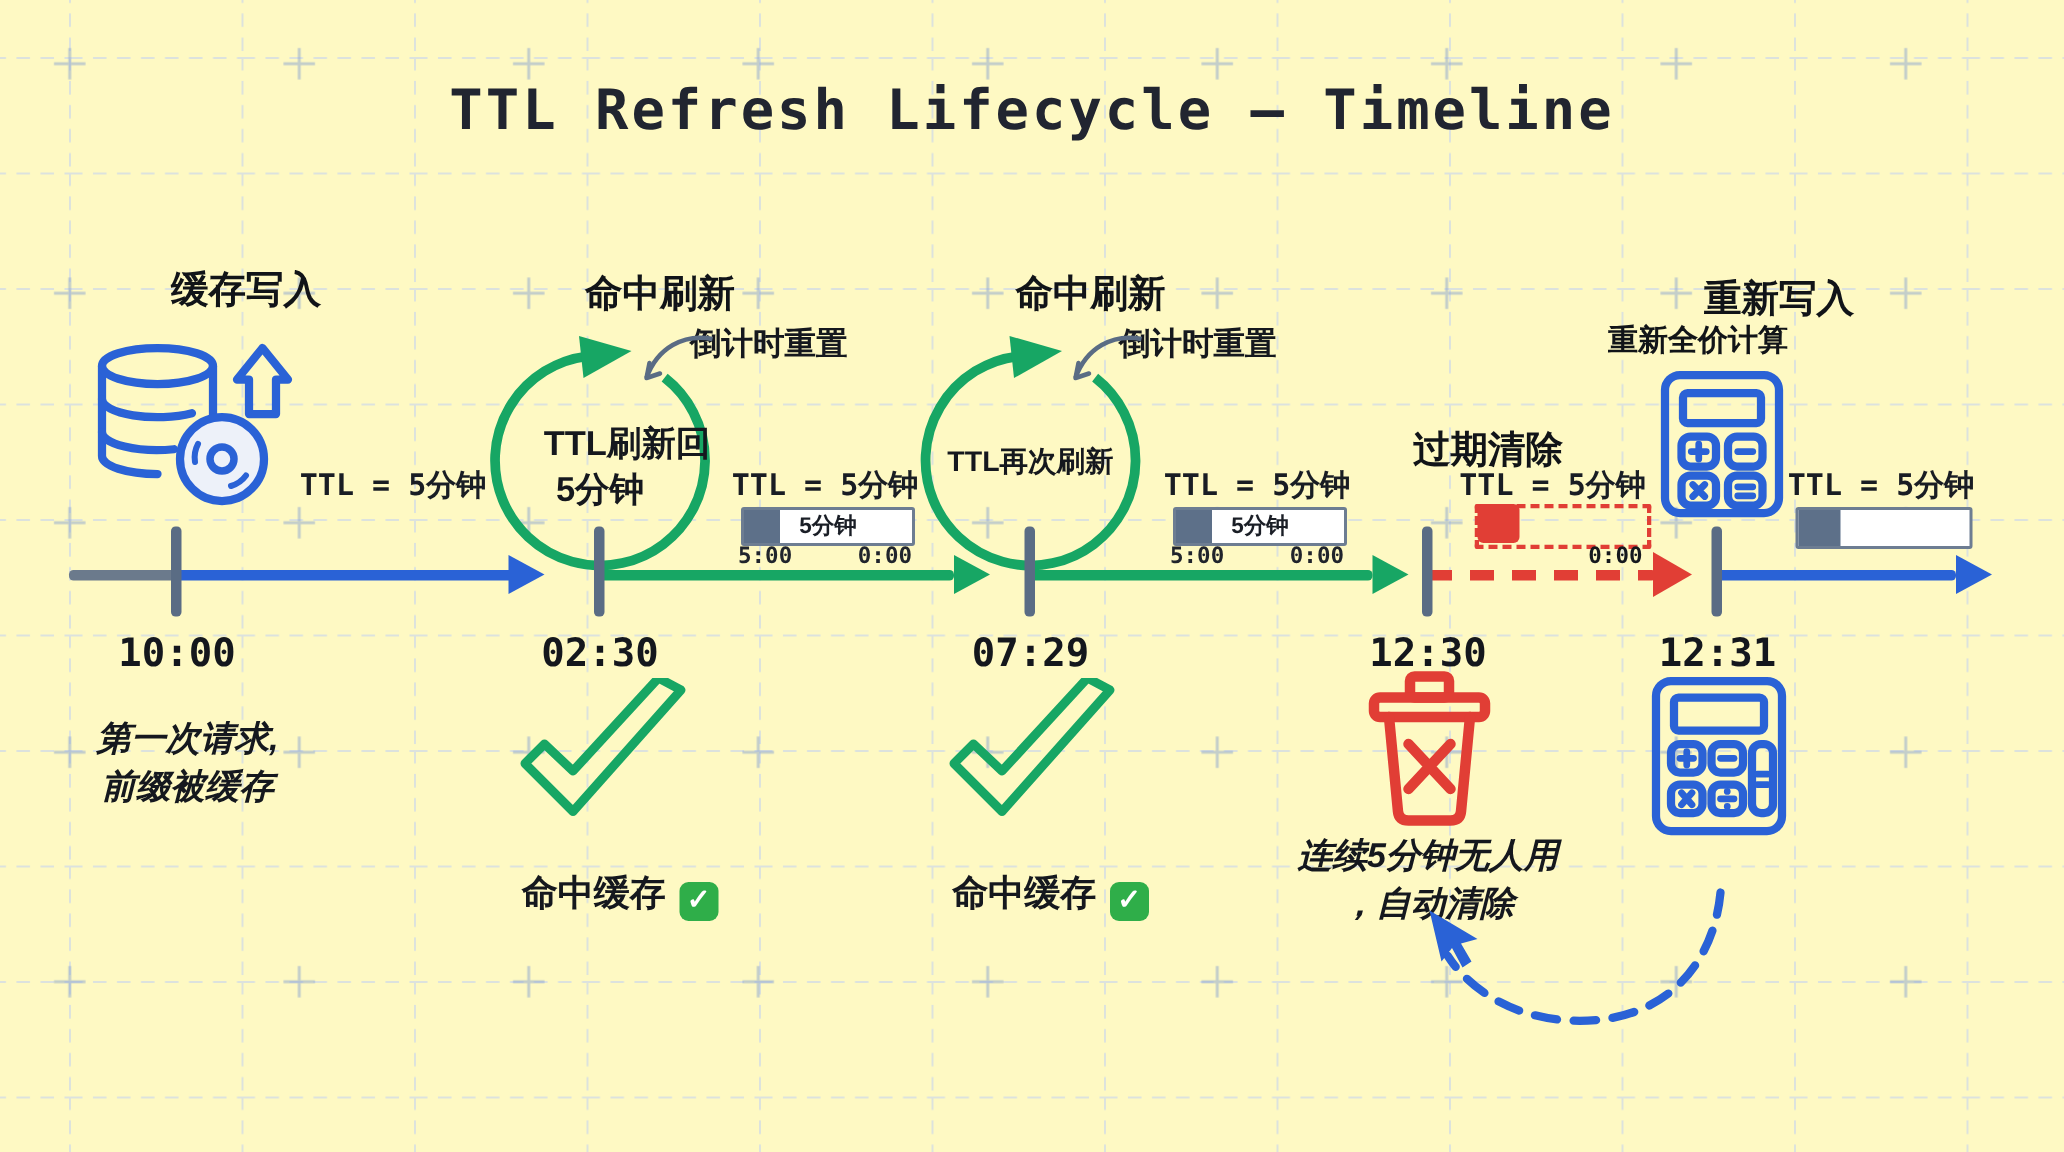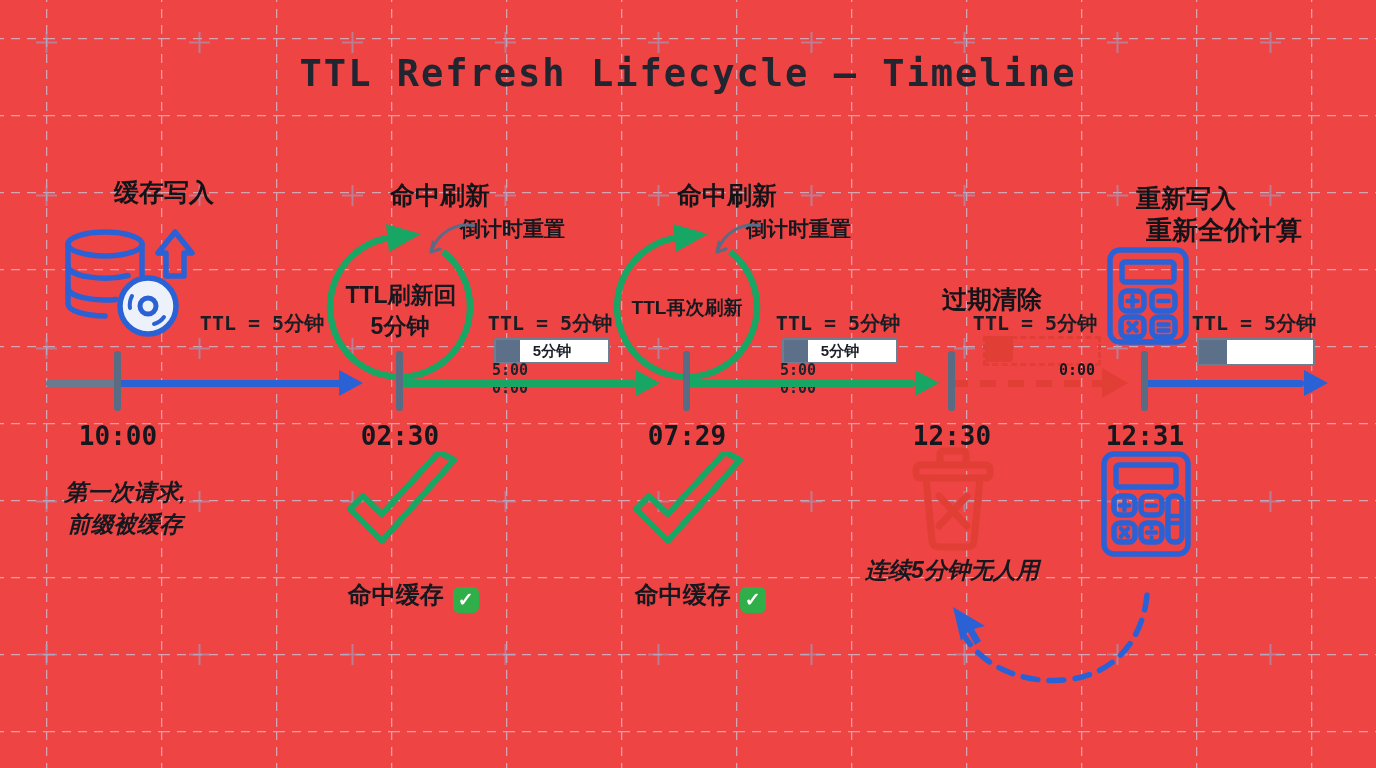--- a/index.html
+++ b/index.html
@@ -1,37 +1,37 @@
 <!DOCTYPE html>
 <html><head>
 <meta charset="utf-8">
 <style>
   html,body{margin:0;padding:0;background:#dfe6f2;}
-  #canvas{position:relative;width:1376px;height:768px;background:#ef4444;overflow:hidden;
+  #canvas{position:relative;width:1376px;height:768px;background:#fef9c3;overflow:hidden;
           font-family:"Liberation Sans",sans-serif;}
   .abs{position:absolute;}
   .t{position:absolute;color:#15181e;white-space:pre;}
   .mono{font-family:"DejaVu Sans Mono",monospace;}
   .cjk{font-family:"Liberation Sans",sans-serif;font-weight:700;}
   .center{text-align:center;}
   .right{text-align:right;}
   #title{left:0;top:52px;width:1376px;text-align:center;font-size:37px;font-weight:700;
          color:#212530;letter-spacing:2px;}
   
   .seg{position:absolute;top:380px;height:7px;border-radius:3px;}
   .tick{position:absolute;top:351px;width:7px;height:60px;background:#5a6c84;border-radius:3px;}
   .arrow-r{position:absolute;width:0;height:0;border-top:13px solid transparent;border-bottom:13px solid transparent;top:370px;}
   .ts{position:absolute;top:421px;width:120px;text-align:center;font-size:26px;font-weight:700;color:#14171d;}
   .ttl{position:absolute;top:310px;width:170px;text-align:center;font-size:20px;font-weight:600;color:#191d24;}
   .hdr{position:absolute;font-size:25px;text-align:right;color:#111418;}
   
   .bar{position:absolute;height:22px;width:112px;background:#ffffff;border:2px solid #6d7d92;border-radius:2px;}
   .bar .fill{position:absolute;left:0;top:0;bottom:0;width:24px;background:#5d7089;}
   .bar .bv{position:absolute;left:0;right:0;top:0;bottom:0;text-align:center;font-size:15px;font-weight:700;line-height:21px;color:#1a1e26;}
-  .btime{position:absolute;width:116px;display:flex;justify-content:space-between;font-size:15px;font-weight:600;color:#20242c;flex-direction:column;}
+  .btime{position:absolute;width:116px;display:flex;justify-content:space-between;font-size:15px;font-weight:600;color:#20242c;}
   .redbar{position:absolute;left:983px;top:336px;width:112px;height:24px;border:3px dashed #e13e35;border-radius:2px;}
   .redbar .blk{position:absolute;left:-1px;top:-3px;width:28px;height:26px;background:#e13e35;border-radius:4px;}
   .badge{display:inline-block;width:26px;height:26px;margin-left:9px;background:#2fae49;border-radius:6px;
          color:#fff;font-size:19px;line-height:26px;text-align:center;vertical-align:-3px;font-weight:700;}
   .note{position:absolute;font-size:23px;line-height:32px;text-align:center;color:#15181e;font-style:italic;}
 </style>
 </head>
 <body>
 
 <div id="canvas">
@@ -49,21 +49,21 @@
     <rect width="1376" height="768" fill="url(#plusp)" opacity="0.55"></rect>
   </svg>
 
   <div id="title" class="t mono">TTL Refresh Lifecycle – Timeline</div>
 
   <div class="hdr cjk" style="left:34px;top:176px;width:180px">缓存写入</div>
   <div class="hdr cjk" style="left:310px;top:179px;width:180px">命中刷新</div>
   <div class="hdr cjk" style="left:597px;top:179px;width:180px">命中刷新</div>
   <div class="hdr cjk" style="left:862px;top:283px;width:180px">过期清除</div>
   <div class="hdr cjk" style="left:1056px;top:182px;width:180px">重新写入</div>
-  <div class="hdr cjk" style="left:1102px;top:213px;width:200px;font-size:26px">重新全价计算</div>
+  <div class="hdr cjk" style="left:992px;top:213px;width:200px;font-size:20px">重新全价计算</div>
 
   <svg class="abs" width="150" height="116" style="left:58px;top:226px" viewBox="0 0 150 116">
     <g fill="none" stroke="#2a62d6" stroke-width="5.5" stroke-linecap="round" stroke-linejoin="round">
       <path d="M10,18 v60 a37,12 0 0 0 37,12 M84,78 v-60"></path>
       <ellipse cx="47" cy="18" rx="37" ry="12"></ellipse>
       <path d="M10,40 a37,12 0 0 0 60,9.5"></path>
       <path d="M10,62 a37,12 0 0 0 48,11.5"></path>
       <polygon points="117,6 100,27 108,27 108,50 126,50 126,27 134,27"></polygon>
     </g>
     <g>
@@ -88,21 +88,21 @@
   <div class="t cjk" style="left:746px;top:215px;font-size:21px">倒计时重置</div>
   <svg class="abs" width="60" height="45" style="left:706px;top:218px" viewBox="0 0 60 45">
     <path d="M55,8 C36,4 18,14 11,34" fill="none" stroke="#5a6c84" stroke-width="3"></path>
     <path d="M11,34 L20,31 M11,34 L13,24" fill="none" stroke="#5a6c84" stroke-width="3" stroke-linecap="round"></path>
   </svg>
 
   <svg class="abs" width="170" height="170" style="left:315px;top:222px" viewBox="0 0 170 170">
     <path d="M128.1,29.8 A70,70 0 1 1 76.5,15.5" fill="none" stroke="#17a664" stroke-width="6.5"></path>
     <polygon points="106,12 74,30 71,2" fill="#17a664"></polygon>
   </svg>
-  <div class="t cjk center" style="left:321px;top:280px;width:160px;font-size:23px">TTL刷新回</div>
+  <div class="t cjk center" style="left:338px;top:280px;width:160px;font-size:23px">TTL刷新回</div>
   <div class="t cjk center" style="left:320px;top:311px;width:160px;font-size:23px">5分钟</div>
 
   <svg class="abs" width="170" height="170" style="left:602px;top:222px" viewBox="0 0 170 170">
     <path d="M128.1,29.8 A70,70 0 1 1 76.5,15.5" fill="none" stroke="#17a664" stroke-width="6.5"></path>
     <polygon points="106,12 74,30 71,2" fill="#17a664"></polygon>
   </svg>
   <div class="t cjk center" style="left:607px;top:295px;width:160px;font-size:19px">TTL再次刷新</div>
 
   <div class="bar" style="left:494px;top:338px">
     <div class="fill"></div>
@@ -178,20 +178,21 @@
     <g fill="none" stroke="#e13e35" stroke-width="7" stroke-linecap="round" stroke-linejoin="round">
       <rect x="37" y="6" width="26" height="14" rx="3"></rect>
       <rect x="13" y="20" width="74" height="13" rx="4"></rect>
       <path d="M23,33 L29,96 Q29.6,102 36,102 L64,102 Q70.4,102 71,96 L77,33"></path>
       <path d="M36,51 L64,81 M64,51 L36,81"></path>
     </g>
   </svg>
 
   <div class="note cjk" style="left:847px;top:554px;width:210px">
     <div>连续5分钟无人用</div>
+    <div>，自动清除</div>
   </div>
 
   <svg class="abs" width="84" height="100" style="left:1106px;top:246px" viewBox="0 0 84 100">
     <g fill="none" stroke="#2a62d6" stroke-width="5.5" stroke-linejoin="round">
       <rect x="4" y="4" width="76" height="92" rx="10"></rect>
       <rect x="16" y="16" width="52" height="20" rx="3"></rect>
       <rect x="15" y="45" width="23" height="20" rx="6"></rect>
       <rect x="46" y="45" width="23" height="20" rx="6"></rect>
       <rect x="15" y="71" width="23" height="20" rx="6"></rect>
       <rect x="46" y="71" width="23" height="20" rx="6"></rect>

